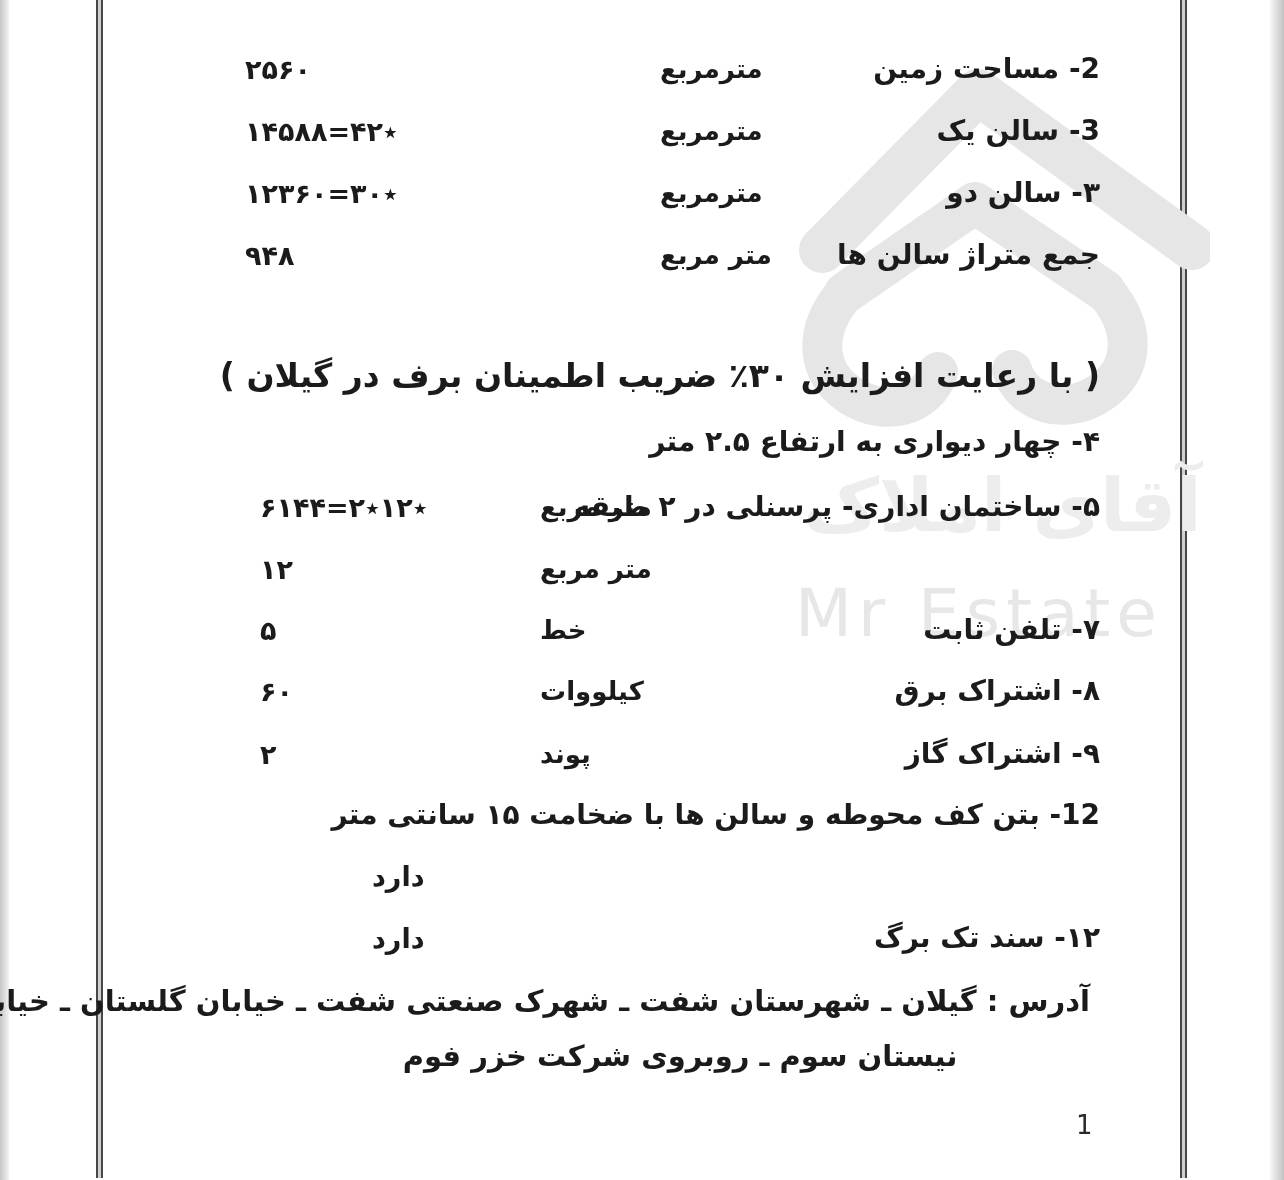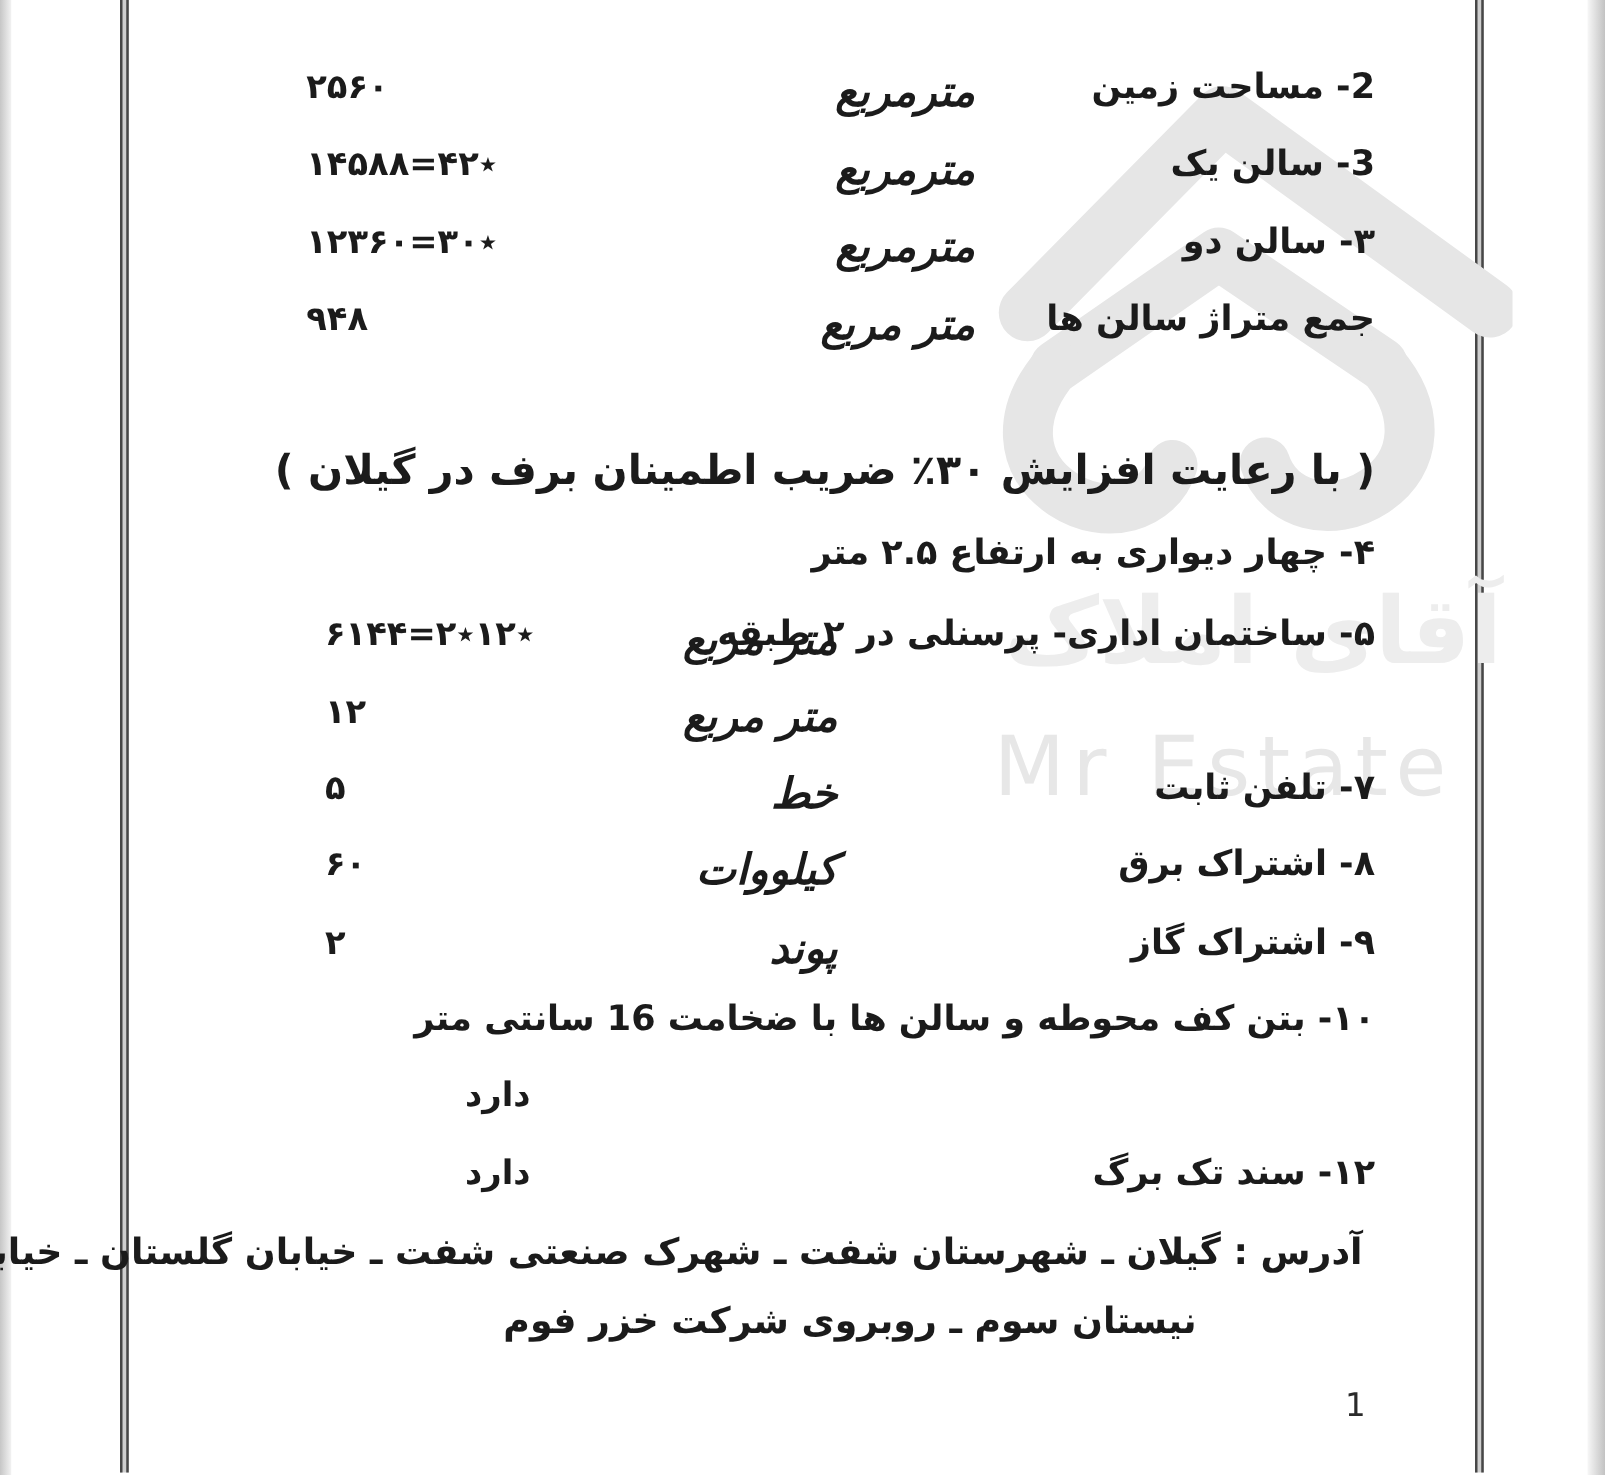--- a/index.html
+++ b/index.html
@@ -20,21 +20,21 @@
   
   .wm-svg{position:absolute;left:795px;top:62px;}
   .wm-fa{position:absolute;left:795px;top:462px;width:415px;text-align:center;
     font-size:74px;font-weight:bold;color:#ededed;white-space:nowrap;}
   .wm-en{position:absolute;left:795px;top:575px;width:415px;text-align:left;
     font-size:66px;color:#e7e7e7;letter-spacing:6px;white-space:nowrap;}
   
   .row{position:absolute;left:0;right:0;height:44px;}
   .lbl{position:absolute;right:184px;white-space:nowrap;
     font-weight:bold;font-size:28px;}
-  .unit{position:absolute;font-weight:bold;font-size:34px;text-align:right;white-space:nowrap;font-style:italic;}
+  .unit{position:absolute;font-weight:bold;font-size:26px;text-align:left;white-space:nowrap;}
   .ua{left:660px;width:120px;top:2px;}
   .ub{left:540px;width:130px;top:2px;}
   .val{position:absolute;font-weight:bold;font-size:27px;text-align:left;white-space:nowrap;}
   .va{left:245px;width:190px;top:2px;}
   .vb{left:260px;width:180px;top:2px;}
   .vd{left:372px;width:96px;top:2px;}
   .note{position:absolute;top:356px;left:300px;width:800px;text-align:left;
     font-size:33px;font-weight:bold;white-space:nowrap;}
   .addr1{position:absolute;top:984px;right:194px;font-size:29px;font-weight:bold;white-space:nowrap;}
   .addr2{position:absolute;top:1039px;left:350px;width:660px;text-align:center;
@@ -113,21 +113,21 @@
     <span class="val vb" dir="ltr">۶۰</span>
   </div>
 
   <div class="row" style="top:737px">
     <span class="lbl">۹- اشتراک گاز</span>
     <span class="unit ub">پوند</span>
     <span class="val vb" dir="ltr">۲</span>
   </div>
 
   <div class="row" style="top:798px">
-    <span class="lbl">۱۰- بتن کف محوطه و سالن ها با ضخامت 16 سانتی متر</span>
+    <span class="lbl">12- بتن کف محوطه و سالن ها با ضخامت ۱۵ سانتی متر</span>
   </div>
 
   <div class="row" style="top:859px">
     <span class="val vd">دارد</span>
   </div>
 
   <div class="row" style="top:921px">
     <span class="lbl">۱۲- سند تک برگ</span>
     <span class="val vd">دارد</span>
   </div>

